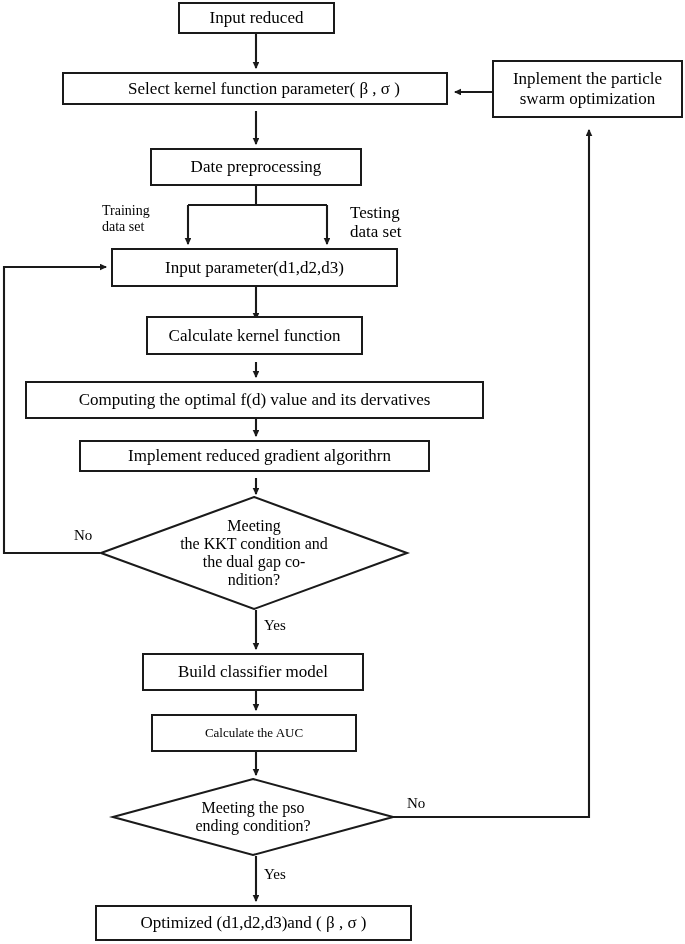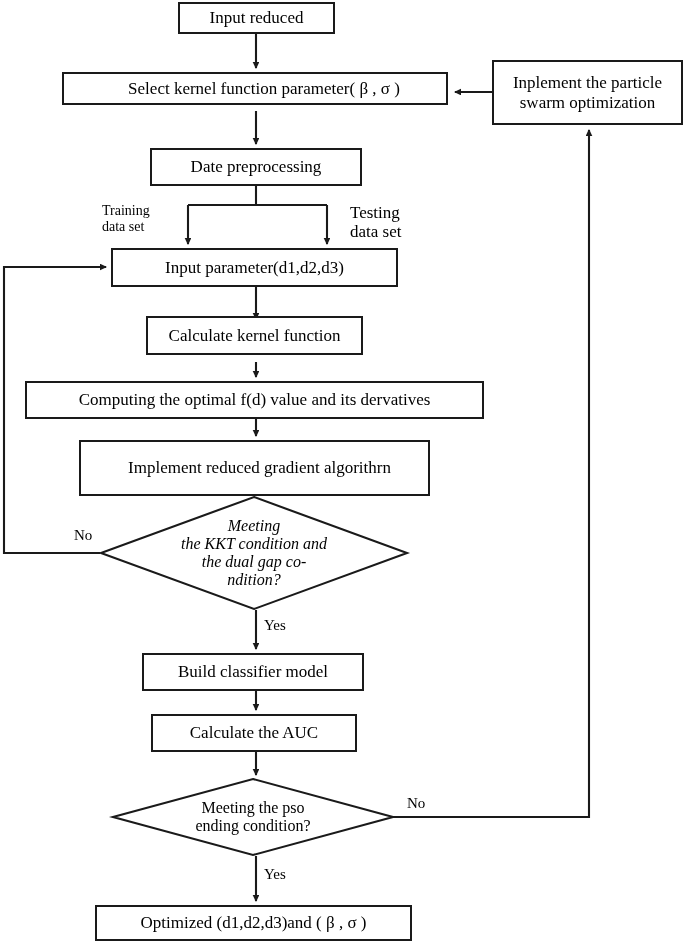--- a/index.html
+++ b/index.html
@@ -118,58 +118,58 @@
   </svg>
 
   <div class="node" style="left:178px; top:2px; width:157px; height:32px; font-size:17px;">
     <span class="node-label">Input reduced</span>
   </div>
 
   <div class="node" style="left:62px; top:72px; width:386px; height:33px; font-size:17px;padding-left:18px;">
     <span class="node-label">Select kernel function parameter( β , σ )</span>
   </div>
 
-  <div class="node" style="left:492px; top:60px; width:191px; height:65px; font-size:17px;">
+  <div class="node" style="left:492px; top:60px; width:191px; height:58px; font-size:17px;">
     <span class="node-label">Inplement the particle
 swarm optimization</span>
   </div>
 
   <div class="node" style="left:150px; top:148px; width:212px; height:38px; font-size:17px;">
     <span class="node-label">Date preprocessing</span>
   </div>
 
   <div class="node" style="left:111px; top:248px; width:287px; height:39px; font-size:17px;">
     <span class="node-label">Input parameter(d1,d2,d3)</span>
   </div>
 
   <div class="node" style="left:146px; top:316px; width:217px; height:39px; font-size:17px;justify-content:center;">
     <span class="node-label">Calculate kernel function</span>
   </div>
 
   <div class="node" style="left:25px; top:381px; width:459px; height:38px; font-size:17px;">
     <span class="node-label">Computing the optimal f(d) value and its dervatives</span>
   </div>
 
-  <div class="node" style="left:79px; top:440px; width:351px; height:56px; font-size:17px;padding-left:10px;">
+  <div class="node" style="left:79px; top:440px; width:351px; height:32px; font-size:17px;padding-left:10px;">
     <span class="node-label">Implement reduced gradient algorithrn</span>
   </div>
 
   <div class="node" style="left:142px; top:653px; width:222px; height:38px; font-size:17px;">
     <span class="node-label">Build classifier model</span>
   </div>
 
-  <div class="node" style="left:151px; top:714px; width:206px; height:38px; font-size:17px;">
+  <div class="node" style="left:151px; top:714px; width:206px; height:38px; font-size:13px;">
     <span class="node-label">Calculate the AUC</span>
   </div>
 
   <div class="node" style="left:95px; top:905px; width:317px; height:36px; font-size:17px;">
     <span class="node-label">Optimized (d1,d2,d3)and ( β ,  σ )</span>
   </div>
 
-  <div class="diamond-wrap" style="left:100px; top:496px; width:308px; height:114px;font-style:italic;">
+  <div class="diamond-wrap" style="left:100px; top:496px; width:308px; height:114px;">
     <svg width="308" height="114" viewBox="0 0 308 114" xmlns="http://www.w3.org/2000/svg">
       <polygon points="154,1 307,57 154,113 1,57" fill="#ffffff" stroke="#1a1a1a" stroke-width="2.1"></polygon>
     </svg>
     <div class="diamond-text" style="font-size:16px;">Meeting
 the KKT condition and
 the dual gap co-
 ndition?</div>
   </div>
 
   <div class="diamond-wrap" style="left:112px; top:778px; width:282px; height:78px;">

